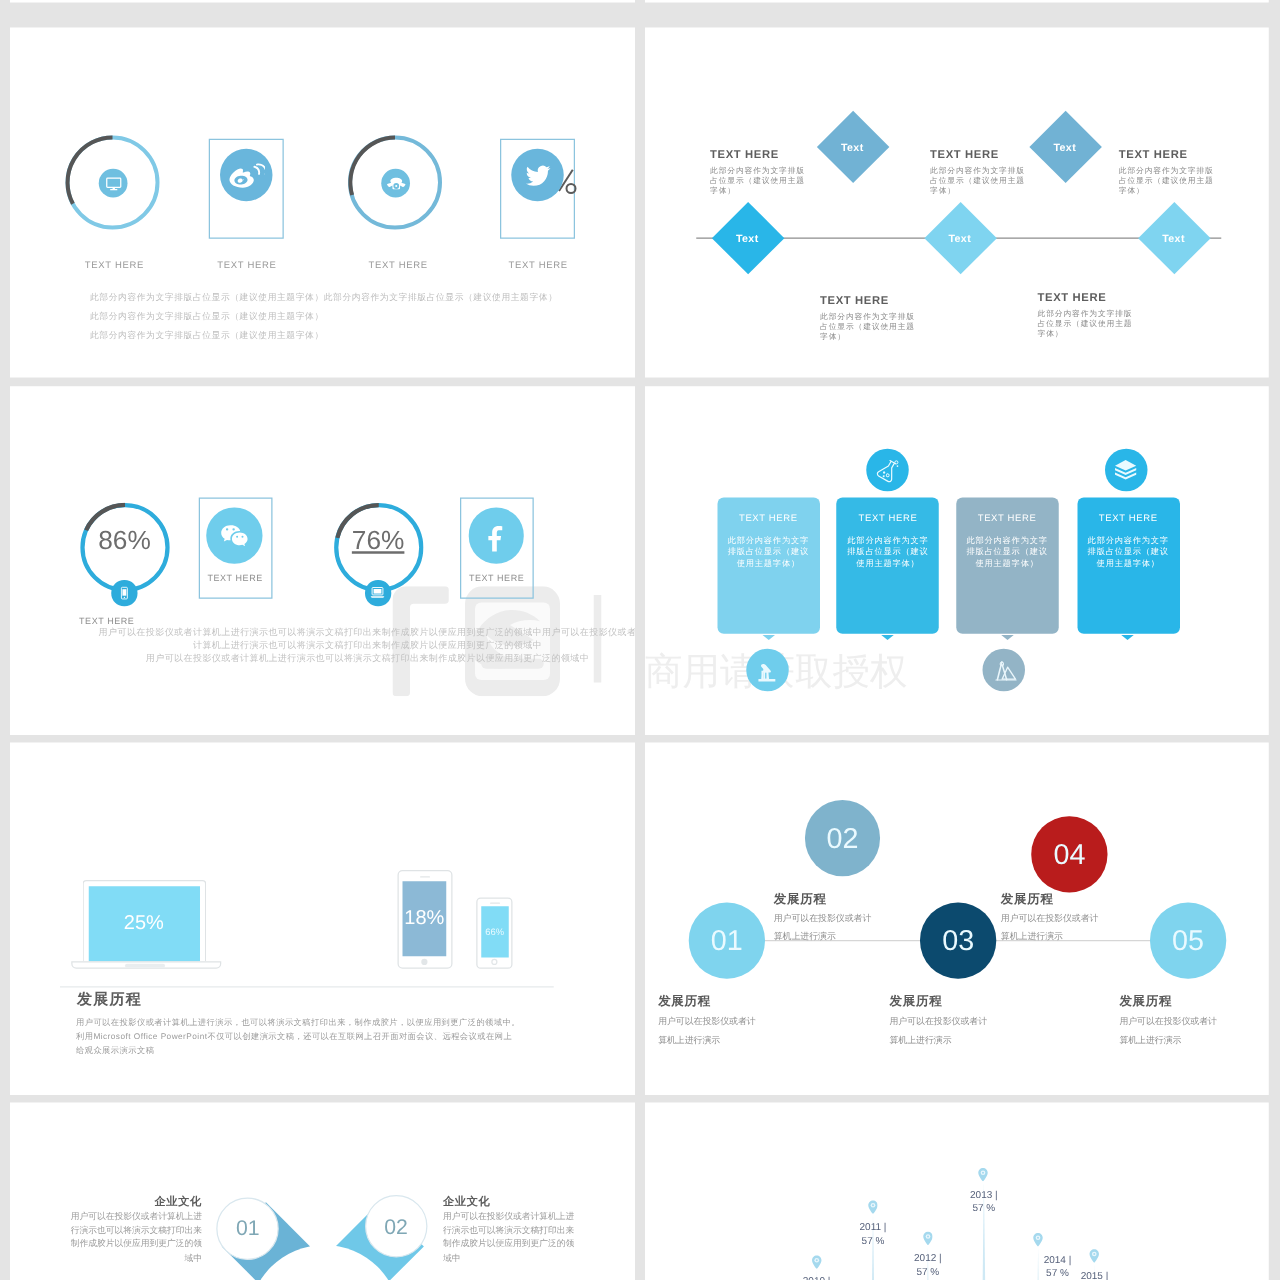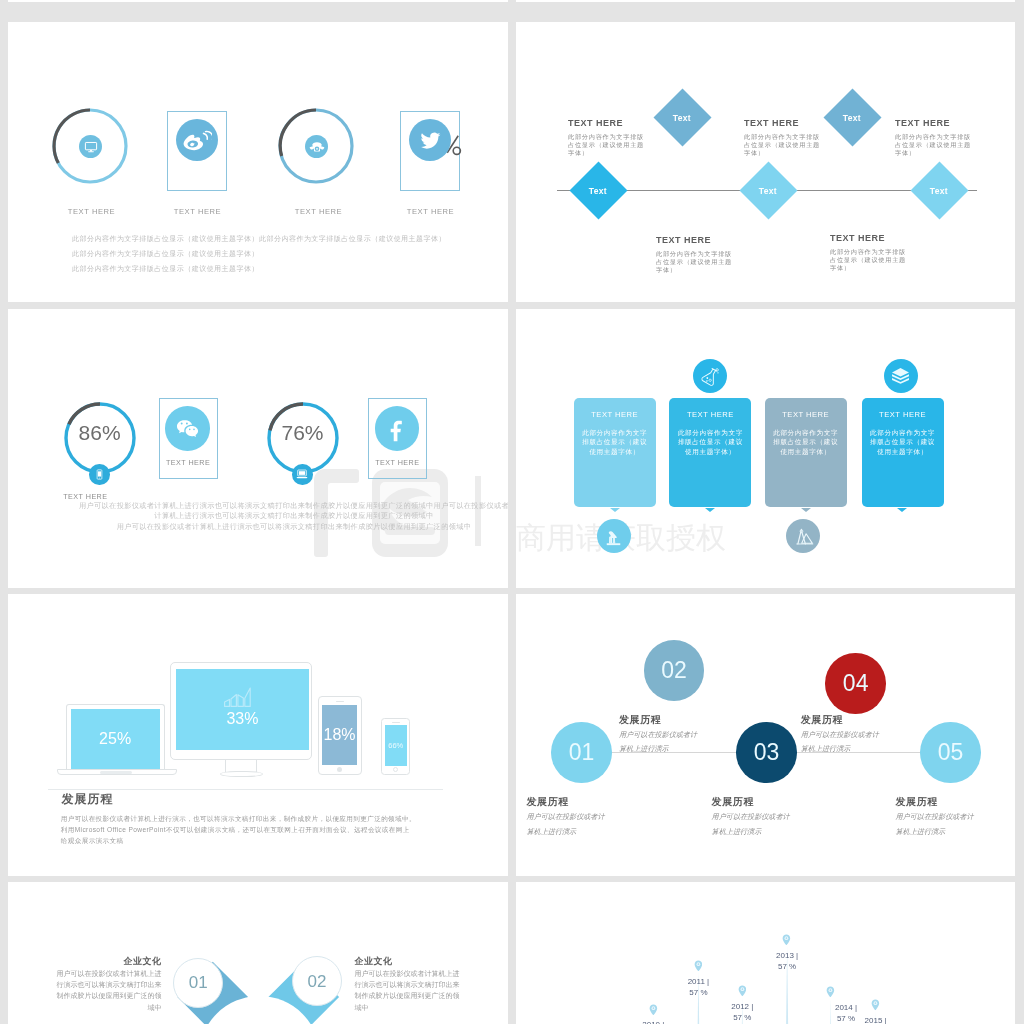--- a/index.html
+++ b/index.html
@@ -62,21 +62,21 @@
   .barchart{position:absolute;left:47.6px;top:17.2px;}
   .dev-val.big{position:absolute;left:0;width:132.5px;text-align:center;top:42px;}
   .hr5{position:absolute;left:40.3px;top:195.1px;width:395px;height:1px;background:#e6eaec;}
   .h5{position:absolute;left:53.6px;top:198.7px;font-size:12px;font-weight:bold;color:#5c5c5c;letter-spacing:1px;line-height:1;}
   .b5{position:absolute;left:52.8px;font-size:6.6px;color:#9a9a9a;line-height:1;white-space:nowrap;letter-spacing:0.37px;}
   
   .tl6{position:absolute;left:65.5px;top:158.4px;width:369px;height:1px;background:#d6d6d6;}
   .circ6{position:absolute;width:60.5px;height:60.5px;border-radius:50%;display:flex;align-items:center;justify-content:center;color:#eafaff;font-size:23px;line-height:1;}
   .lb6{position:absolute;width:110px;}
   .lb6-t{font-size:10px;font-weight:bold;color:#595959;letter-spacing:0.6px;line-height:1;}
-  .lb6-b{font-size:7.1px;color:#8e8e8e;line-height:1;margin-top:7.2px;white-space:nowrap;font-style:italic;}
+  .lb6-b{font-size:7.1px;color:#8e8e8e;line-height:1;margin-top:7.2px;white-space:nowrap;}
   
   .dia7{position:absolute;transform:rotate(45deg);}
   .bigcirc7{position:absolute;left:191.3px;top:114.3px;width:120.8px;height:120.8px;border-radius:50%;background:#fff;}
   .circ7{position:absolute;width:50px;height:50px;border-radius:50%;background:#fff;border:0.9px solid #d9e7ee;box-sizing:border-box;display:flex;align-items:center;justify-content:center;color:#7fa7b5;font-size:17px;line-height:1;}
   .lb7{position:absolute;text-align:left;}
   .lb7.r{text-align:right;}
   .lb7-t{font-size:9px;font-weight:bold;color:#5c5c5c;letter-spacing:0.5px;line-height:1;}
   .lb7-b{font-size:7px;color:#9a9a9a;line-height:1;margin-top:4.2px;white-space:nowrap;}
   
   .spikes{position:absolute;left:0;top:0;}
@@ -217,21 +217,21 @@
           <path d="M12.2 6.2C7.4 6.2 3.5 9.4 3.5 13.4c0 2.3 1.3 4.3 3.3 5.6l-.8 2.6 3-1.5c.9.25 1.9.4 2.9.4h.5a6.6 6.6 0 0 1-.25-1.8c0-3.9 3.8-7 8.5-7 .3 0 .6 0 .9.04-.8-3.2-4.4-5.5-8.6-5.5zM9.1 11.2a1.15 1.15 0 1 1 0-2.3 1.15 1.15 0 0 1 0 2.3zm6.2 0a1.15 1.15 0 1 1 0-2.3 1.15 1.15 0 0 1 0 2.3z" fill="#fff"></path>
           <path d="M28.5 19.1c0-3.3-3.3-6-7.4-6s-7.4 2.7-7.4 6 3.3 6 7.4 6c.85 0 1.7-.12 2.5-.35l2.6 1.3-.7-2.2c1.8-1.1 3-2.85 3-4.75zM18.6 18a.95.95 0 1 1 0-1.9.95.95 0 0 1 0 1.9zm5.1 0a.95.95 0 1 1 0-1.9.95.95 0 0 1 0 1.9z" fill="#fff"></path>
         </svg>
     </div>
     <div class="th3" style="left:150.6px;top:150px;width:59px;">TEXT HERE</div>
 
     <svg class="ring" style="left:258.5px;top:93.3px;" width="72" height="72" viewBox="0 0 72 72">
       <circle cx="36" cy="36" r="34" fill="none" stroke="#2eacdc" stroke-width="3.4"></circle>
       <path d="M36 2 A34 34 0 0 0 2.9 28.3" fill="none" stroke="#565656" stroke-width="3.4"></path>
     </svg>
-    <div class="pctval" style="left:254.5px;top:113px;width:80px;">76%</div>
+    <div class="pctval" style="left:254.5px;top:113px;width:80px;text-decoration:underline;">76%</div>
     <div class="ic-circ" style="left:284.2px;top:155.1px;width:20.5px;height:20.5px;background:#2eacdc;">
       <svg viewBox="0 0 24 24" width="14" height="14">
           <rect x="4.6" y="5.2" width="14.8" height="10.1" rx="1" fill="none" stroke="#fff" stroke-width="1.3"></rect>
           <rect x="6.6" y="7.2" width="10.8" height="6.3" fill="#fff"></rect>
           <path d="M2.6 17.2h18.8l-1.4 2.1H4z" fill="#fff"></path>
         </svg>
     </div>
 
     <div class="ibox" style="left:359.8px;top:88.7px;width:59px;height:81px;"></div>
     <div class="ic-circ" style="left:366.6px;top:97.4px;width:44.6px;height:44.6px;background:#6fcdec;">
@@ -314,35 +314,20 @@
       <div class="lap-lid">
         <div class="lap-scr">
           <span class="dev-val">25%</span>
         </div>
       </div>
       <div class="lap-base">
           <span class="lap-notch"></span>
         </div>
     </div>
 
-    <div class="dev-mon">
-      <div class="mon-body">
-        <div class="mon-scr">
-          <svg class="barchart" width="29" height="21" viewBox="0 0 29 21">
-            <path d="M0.6 20.4v-4.4l4.9-2.6v7z" fill="none" stroke="#b9eafa" stroke-width="1.15" stroke-linejoin="round"></path>
-            <path d="M7 20.4v-7.4l5.4-4.5v11.9z" fill="none" stroke="#b9eafa" stroke-width="1.15" stroke-linejoin="round"></path>
-            <path d="M13.9 20.4V8.7l5.4 3.2v8.5z" fill="none" stroke="#b9eafa" stroke-width="1.15" stroke-linejoin="round"></path>
-            <path d="M20.8 20.4v-8.2l5.4-10.2v18.4z" fill="none" stroke="#b9eafa" stroke-width="1.15" stroke-linejoin="round"></path>
-          </svg>
-          <span class="dev-val big">33%</span>
-        </div>
-      </div>
-      <div class="mon-neck"></div>
-      <div class="mon-base"></div>
-    </div>
 
     <div class="dev-tab">
       <span class="tab-spk"></span>
       <div class="tab-scr">
         <span class="dev-val">18%</span>
       </div>
       <span class="tab-home"></span>
     </div>
 
     <div class="dev-ph">

